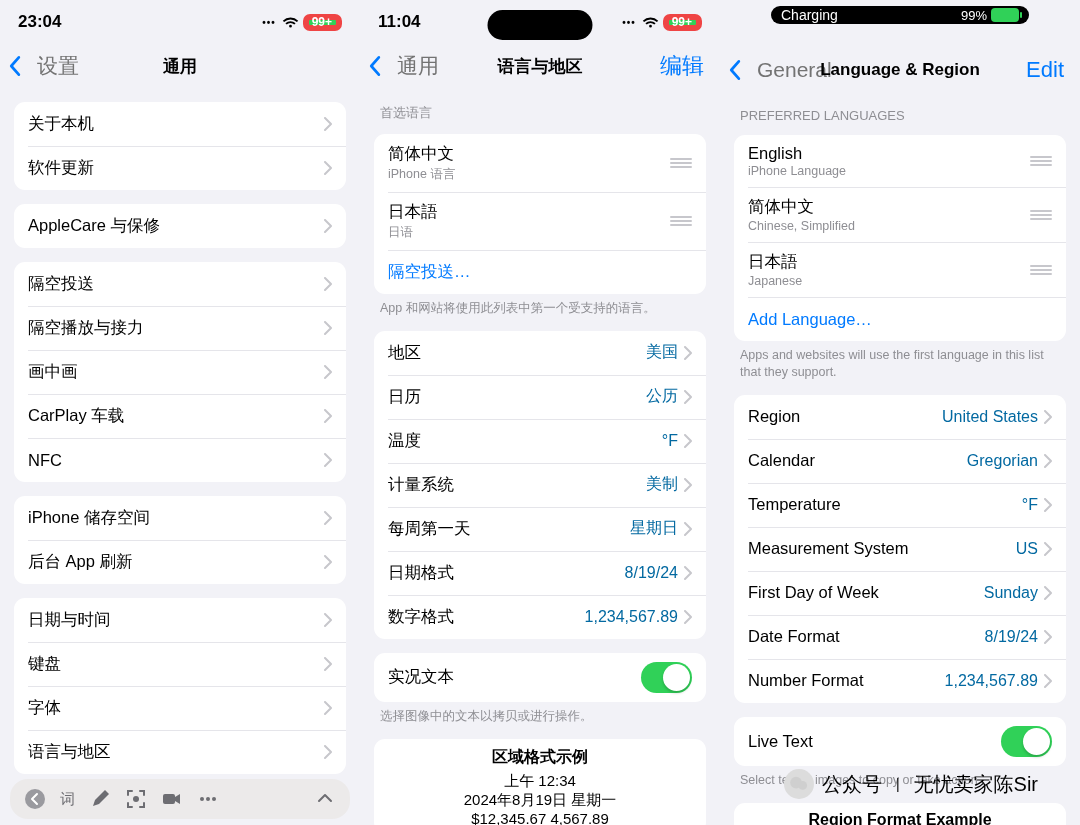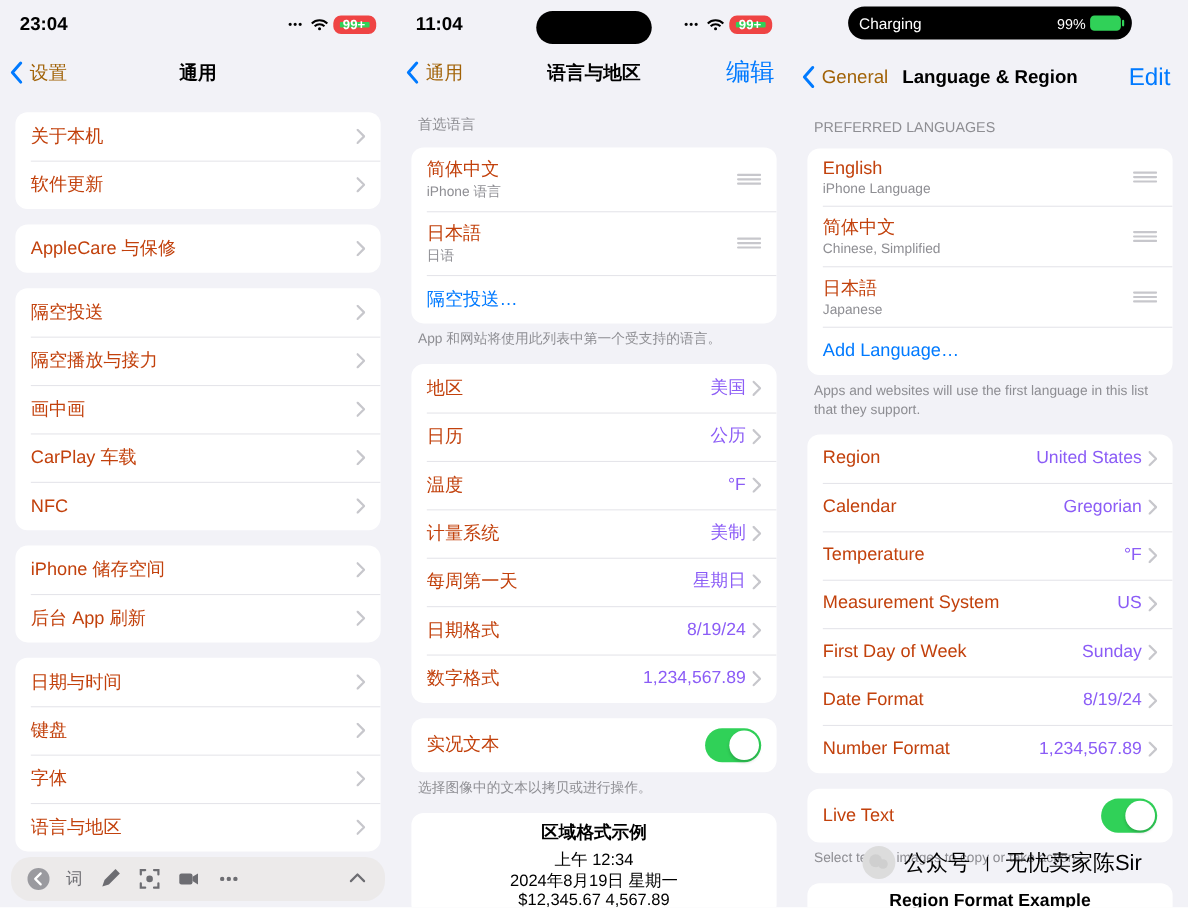--- a/index.html
+++ b/index.html
@@ -55,21 +55,21 @@
       height: 30px;
       background: #000;
       border-radius: 20px;
     }
     .dynamic-island {
       position: absolute;
       top: 6px;
       left: 50%;
       transform: translateX(-50%);
       width: 258px;
-      height: 30px;
+      height: 18px;
       background: #000;
       border-radius: 19px;
       display: flex;
       align-items: center;
       justify-content: space-between;
       padding: 0 10px;
       color: #fff;
       font-size: 14px;
     }
     .dynamic-island .di-batt {
@@ -86,23 +86,23 @@
       height: 44px;
       display: flex;
       align-items: center;
       justify-content: space-between;
       padding: 0 8px;
       position: relative;
     }
     .nav-back {
       display: flex;
       align-items: center;
-      color: #a16207;
-      font-size: 17px;
-      gap: 6px;
+      color: #737373;
+      font-size: 21px;
+      gap: 16px;
     }
     .nav-back svg { width: 13px; height: 22px; }
     .nav-title {
       position: absolute;
       left: 50%;
       transform: translateX(-50%);
       font-size: 17px;
       font-weight: 600;
     }
     .nav-right {
@@ -149,34 +149,34 @@
       height: 1px;
       background: #e5e5ea;
     }
     .row .left {
       display: flex;
       flex-direction: column;
       gap: 1px;
     }
     .row .title {
       font-size: 16.5px;
-      color: #c2410c;
+      color: #000000;
     }
     .row .subtitle {
       font-size: 12.5px;
       color: #8e8e93;
     }
     .row .right {
       display: flex;
       align-items: center;
       gap: 6px;
     }
     .row .value {
       font-size: 16px;
-      color: #8b5cf6;
+      color: #0369a1;
     }
     .chev { color:#c7c7cc; }
     .chev svg{ width:8px; height:14px; display:block;}
     .drag { color:#c7c7cc; }
     .drag svg{ width:22px; height:12px; display:block;}
     .row.link .title { color:#007aff; }
     .switch {
       width: 51px; height: 31px; background:#30d158; border-radius:16px; position:relative;
     }
     .switch::after{

